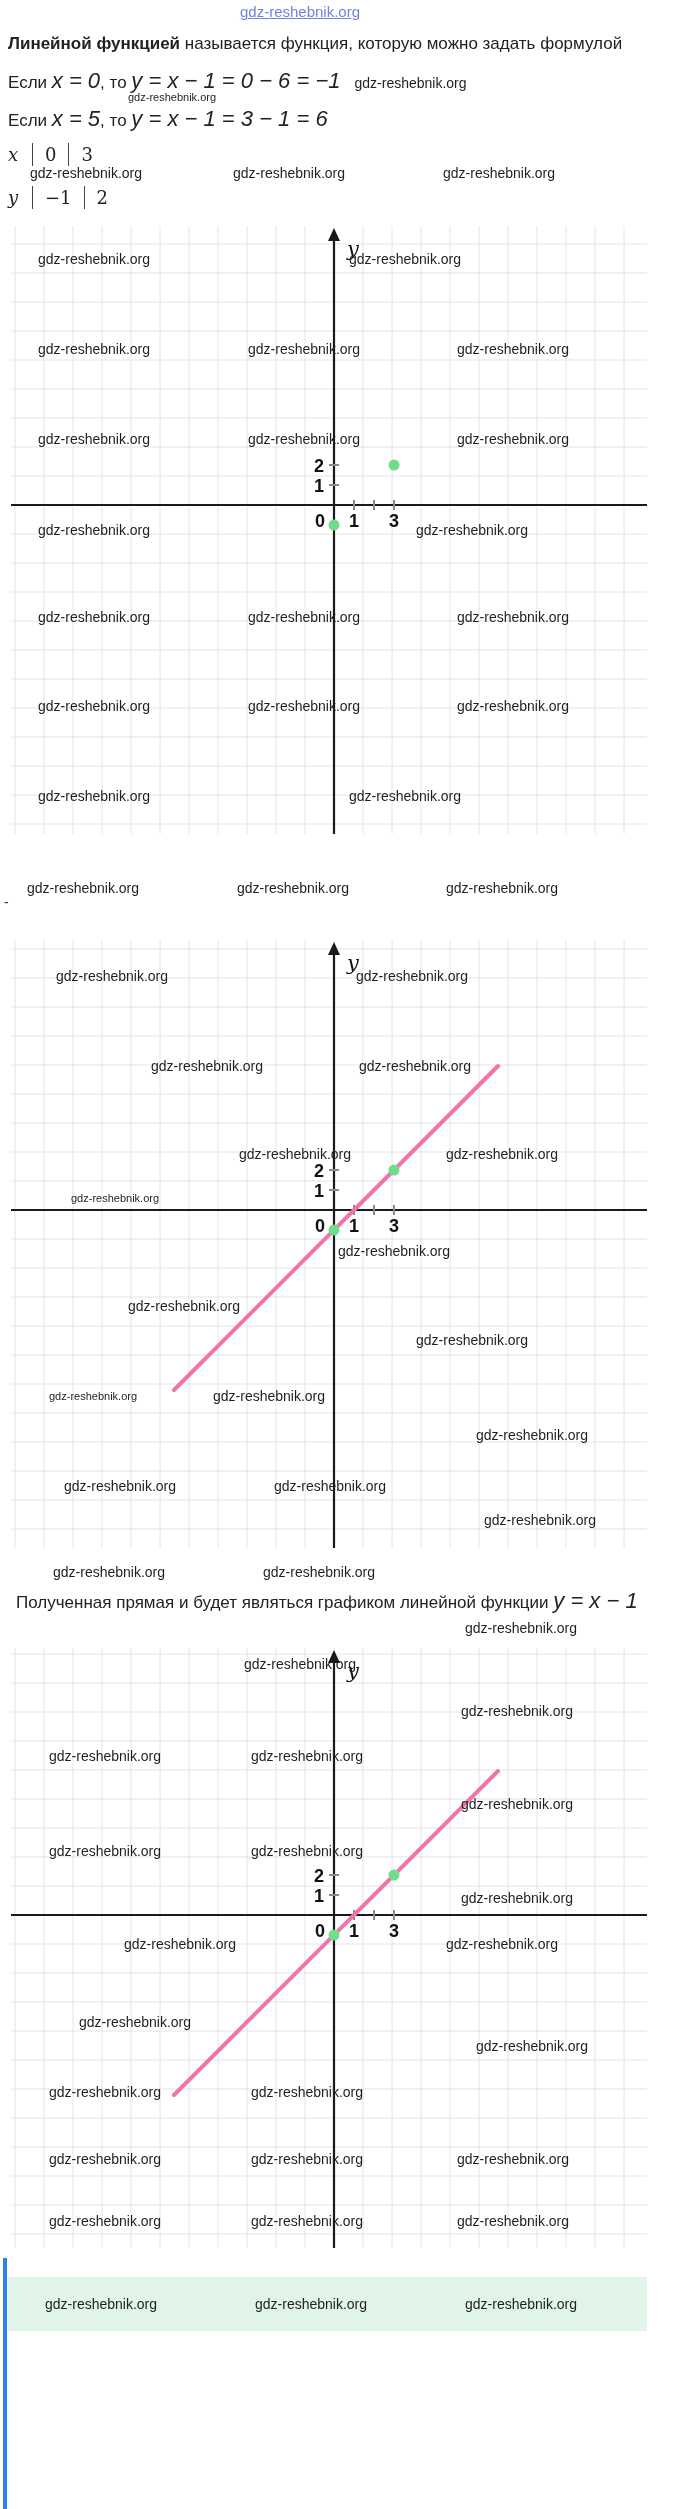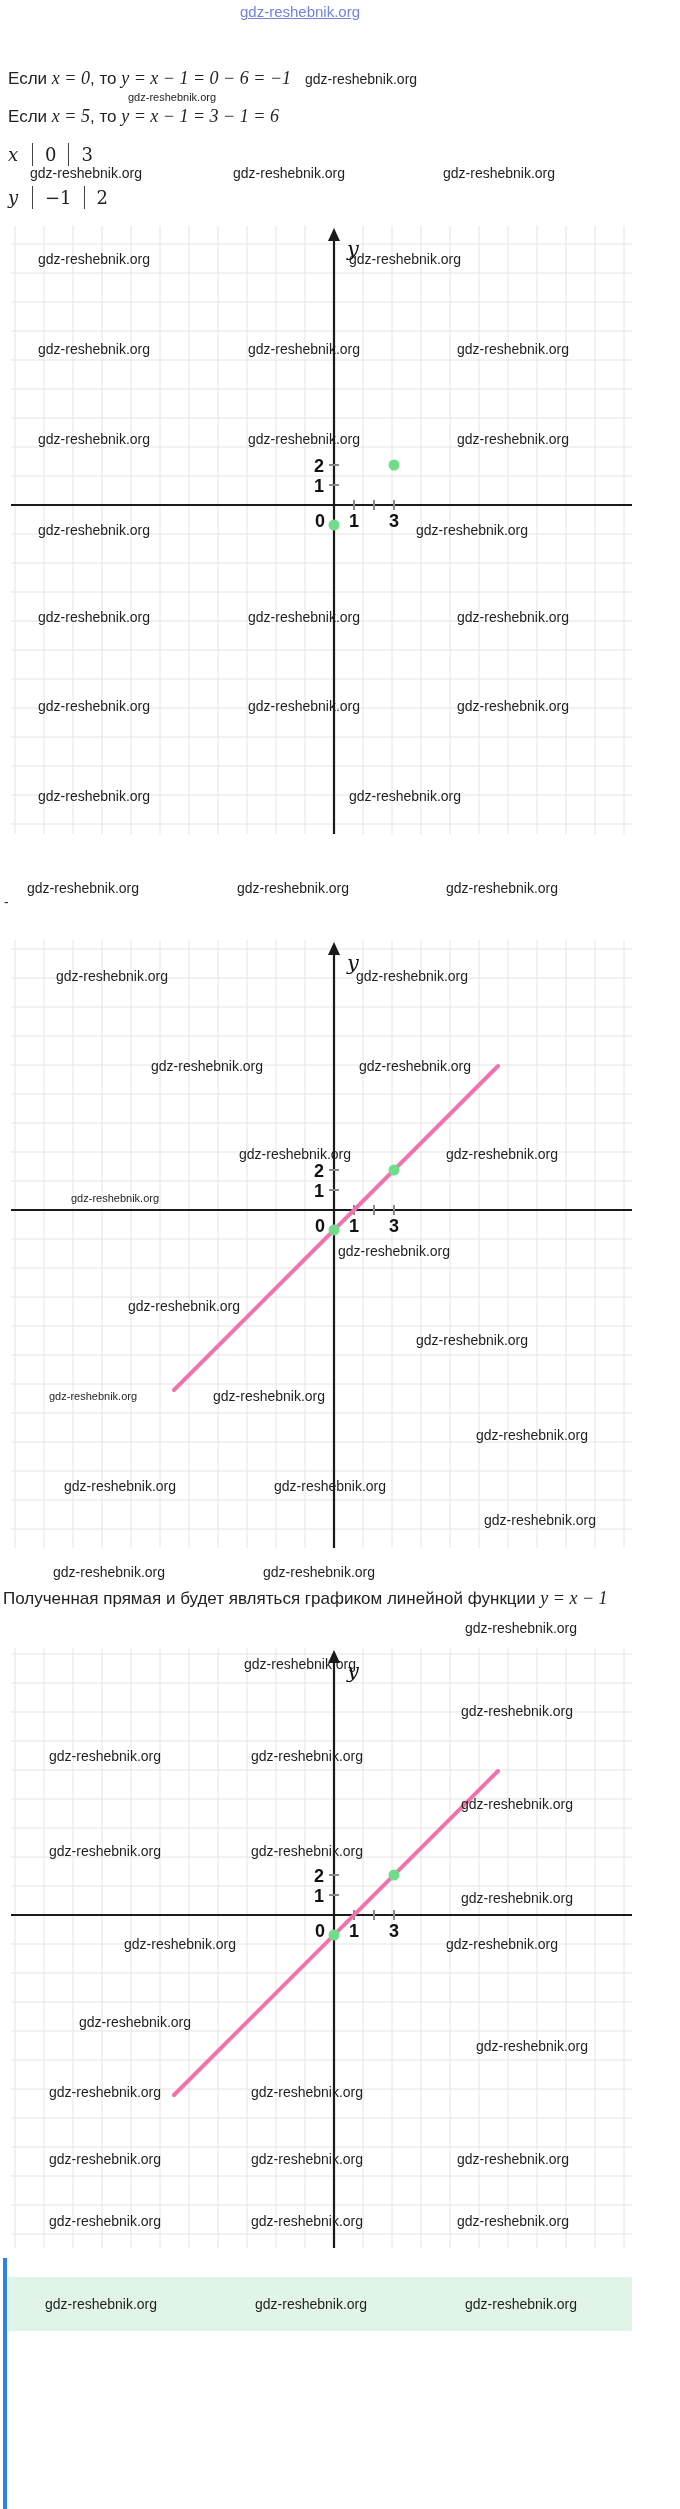--- a/index.html
+++ b/index.html
@@ -1,48 +1,49 @@
 <!DOCTYPE html>
 <html><head>
 <meta charset="utf-8">
 <style>
   html,body{margin:0;padding:0;background:#fff;}
   .page{position:relative;width:632px;height:2509px;background:#fff;overflow:hidden;
-        font-family:"Liberation Sans",sans-serif;color:#222;}
+        font-family:"Liberation Sans",sans-serif;color:#222;padding-left:15px;}
   .top-link{position:absolute;top:3px;left:300px;transform:translateX(-50%);
         font-size:15px;color:#7282e0;text-decoration:underline;white-space:nowrap;}
   .intro{position:absolute;top:33px;left:8px;margin:0;width:666px;font-size:17px;line-height:1.3;color:#222;}
   .case{position:absolute;left:8px;font-size:17px;color:#222;white-space:nowrap;}
-  .math{font-family:Liberation Serif, serif;font-style:italic;font-size:18px;}
+  .math{font-family:Liberation Sans, sans-serif;font-style:italic;font-size:22px;}
   .wm{position:absolute;font-size:14px;color:#1f1f1f;white-space:nowrap;}
   .wm-s{font-size:11px;}
   .wm-inline{margin-left:14px;font-size:14px;color:#1f1f1f;font-style:normal;
         font-family:"Liberation Sans",sans-serif;}
   .vtable{position:absolute;top:143px;left:8px;width:560px;height:68px;}
   .vrow{position:absolute;left:0;display:flex;align-items:center;height:23px;}
   .vhead{width:24px;font-family:"DejaVu Serif","Liberation Serif",serif;font-style:italic;font-size:18px;}
   .vcell{padding:0 12px;border-left:1.5px solid #444;text-align:center;
         font-family:"DejaVu Serif","Liberation Serif",serif;font-size:18px;height:23px;line-height:23px;}
   .graph{position:absolute;left:11px;width:658px;}
   .graph svg{display:block;}
   .wm-row{position:absolute;left:0;width:680px;height:18px;}
-  .conclusion{position:absolute;top:1588px;left:3px;margin:0;font-size:17px;white-space:nowrap;text-align:center;}
+  .conclusion{position:absolute;top:1588px;left:16px;margin:0;font-size:17px;white-space:nowrap;text-align:center;}
   .dash{position:absolute;left:4px;top:894px;font-size:14px;color:#333;}
   .left-bar{position:absolute;left:3px;top:2258px;width:4px;height:251px;background:#2f80ed;}
   .strip{position:absolute;left:8px;top:2277px;width:672px;height:54px;background:#e0f5e7;}
   .tick-label{font-family:"Liberation Sans",sans-serif;font-size:18px;font-weight:bold;fill:#111;}
   .axis-label{font-family:"DejaVu Serif","Liberation Serif",serif;font-style:italic;font-size:21px;fill:#111;}
 </style>
 </head>
 <body>
 
 <div class="page">
 
   <a class="top-link" href="#">gdz-reshebnik.org</a>
 
+  <p class="intro"><b>Линейной функцией</b><span> называется функция, которую можно задать формулой</span></p>
 
   <div class="case" style="top:68px"><span>Если </span><span class="math">x = 0</span><span>, то </span><span class="math">y = x − 1 = 0 − 6 = −1</span><span class="wm-inline">gdz-reshebnik.org</span></div>
 
   <span class="wm wm-s" style="left:128px;top:91px">gdz-reshebnik.org</span>
 
   <div class="case" style="top:106px"><span>Если </span><span class="math">x = 5</span><span>, то </span><span class="math">y = x − 1 = 3 − 1 = 6</span></div>
 
   <div class="vtable">
     <div class="vrow" style="top:0">
       <div class="vhead">x</div>

